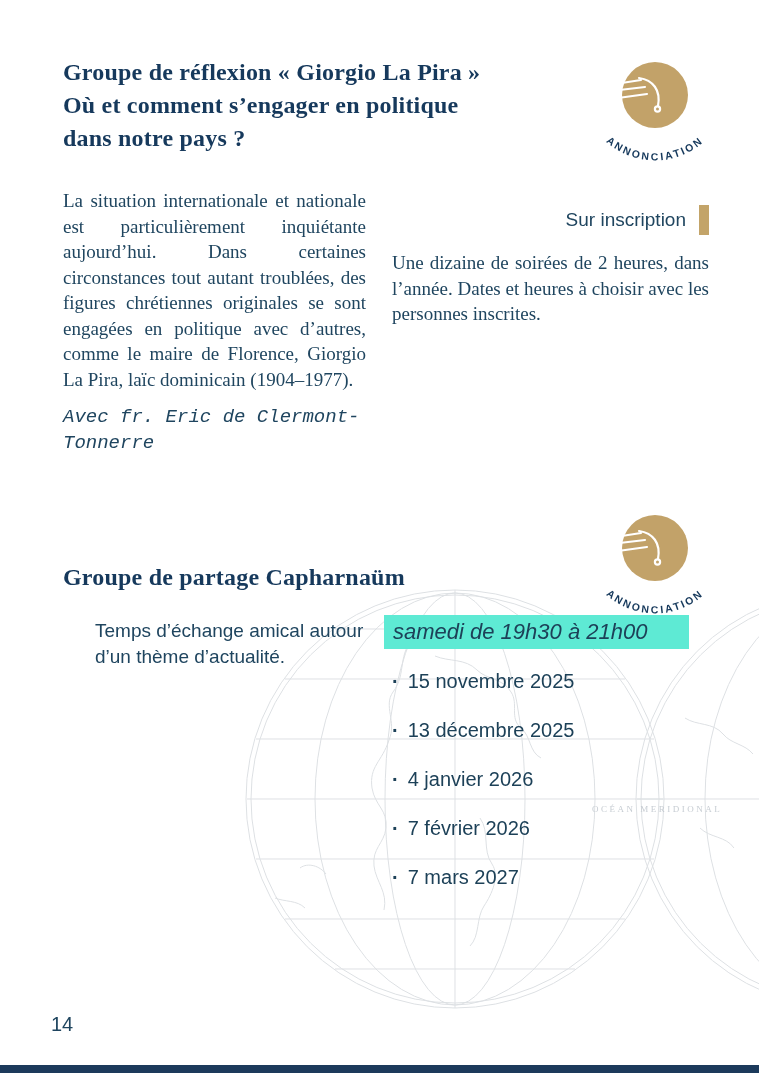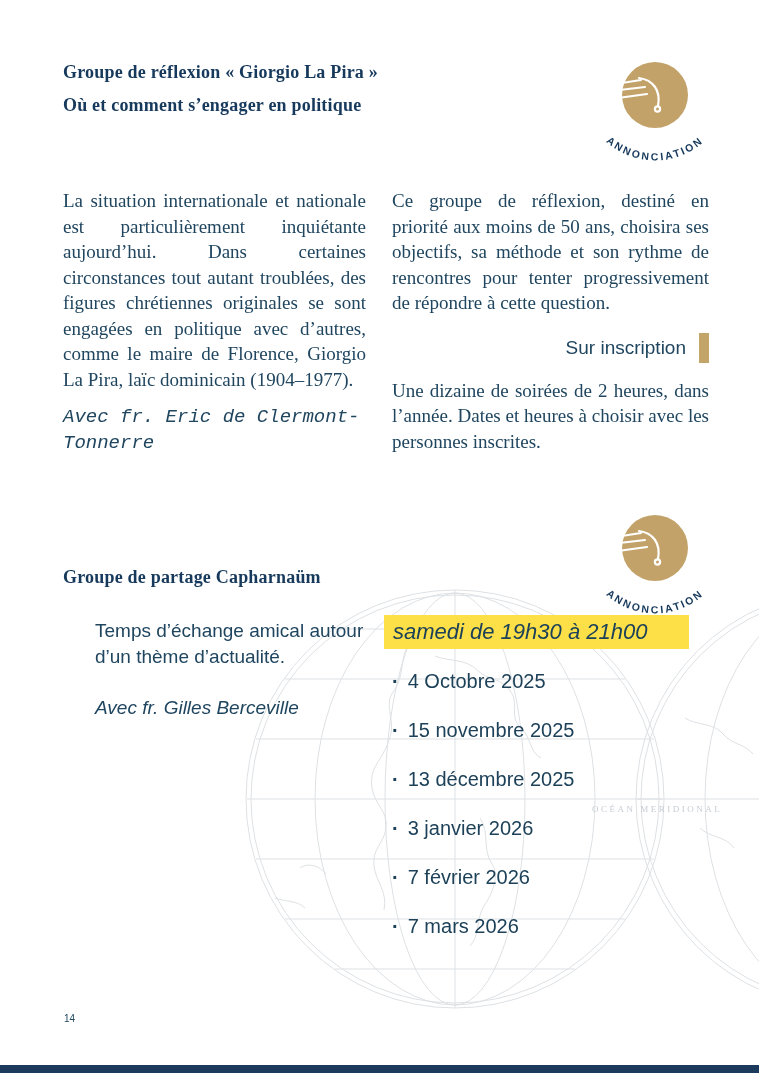--- a/index.html
+++ b/index.html
@@ -11,51 +11,51 @@
   .map-bg{position:absolute;left:180px;top:568px;width:579px;height:462px;pointer-events:none;}
   
   .badge{position:absolute;width:125px;height:122px;}
   .badge-1{left:593px;top:55px;}
   .badge-2{left:593px;top:508px;}
   .badge-arc-text{font-family:"Liberation Sans",sans-serif;font-size:10.5px;font-weight:bold;
     letter-spacing:2.2px;fill:#16395c;}
   
   .h-title{
     position:absolute;left:63px;font-family:"Liberation Serif","DejaVu Serif",serif;
-    font-weight:bold;font-size:18px;line-height:33px;color:#16395c;letter-spacing:.2px;
+    font-weight:bold;font-size:24px;line-height:33px;color:#16395c;letter-spacing:.2px;
   }
   .h-title-1{top:56px;}
   .h-title-2{top:524px;margin-top:37px;}
   
   .col{position:absolute;font-size:19px;line-height:25.5px;color:#1f455f;}
   .col p{margin:0;}
   .col .justify{text-align:justify;hyphens:auto;font-family:Liberation Serif, serif;-webkit-hyphens:auto;}
   .col-left-1{left:63px;top:188px;width:303px;}
   .col-right-1{left:392px;top:188px;width:317px;}
   .col-left-2{left:63px;top:618px;width:300px;margin-left:32px;}
   .col-right-2{left:384px;top:615px;width:330px;}
   .facilitator{font-style:italic;margin-top:13px !important;font-family:Liberation Mono, monospace;}
   .facilitator-2{font-style:italic;margin-top:26px !important;}
   
   .inscription-row{display:flex;justify-content:flex-end;align-items:center;margin-top:17px;}
   .inscription-row span{font-size:19px;color:#1f455f;text-align:center;}
   .gold-bar{width:10px;height:30px;background:#c3a469;margin-left:13px;}
   .schedule-note{margin-top:15px !important;}
   
   .time-highlight{
-    display:inline-block;background:#fde047;color:#1d4158;
+    display:inline-block;background:#5eead4;color:#1d4158;
     font-style:italic;font-size:22px;line-height:24px;padding:5px 11px 5px 9px;
     min-width:305px;box-sizing:border-box;
   }
   
   .dates-list{margin:20px 0 0 8px;padding:0;list-style:none;}
   .dates-list li{font-size:20px;color:#1d4158;margin-bottom:23.5px;}
   .dates-list li::before{content:"·";font-weight:bold;margin-right:9px;}
   
-  .page-number{position:absolute;left:64px;top:1013px;font-size:10px;color:#1f455f;}
+  .page-number{position:absolute;left:51px;top:1013px;font-size:20px;color:#1f455f;}
   .bottom-bar{position:absolute;left:0;bottom:0;width:759px;height:8px;background:#1c3a5b;}
 </style>
 </head>
 <body>
 
 <div class="page">
 
   <svg class="map-bg" viewBox="0 0 579 462" xmlns="http://www.w3.org/2000/svg">
     <g stroke="#d5d9dd" fill="none" stroke-width="1" opacity="0.8">
 
@@ -83,20 +83,21 @@
       <path d="M300,250 c10,14 2,32 12,46 c8,12 0,30 -8,42 c-8,12 -4,30 -14,40"></path>
       <path d="M120,300 c8,-6 20,-2 26,6 M95,330 c10,4 22,2 30,10"></path>
       <path d="M505,150 c12,8 28,4 38,16 c8,10 22,10 30,20 M520,260 c10,10 26,8 34,20"></path>
     </g>
     <text x="412" y="244" font-size="9" letter-spacing="2.5" fill="#bdc4cb" opacity="0.85" font-family="Liberation Serif, serif">OCÉAN MERIDIONAL</text>
   </svg>
 
   <div class="h-title h-title-1">
     <div>Groupe de réflexion « Giorgio La Pira »</div>
     <div>Où et comment s’engager en politique</div>
+    <div>dans notre pays ?</div>
   </div>
 
   <svg class="badge badge-1" viewBox="0 0 125 122" xmlns="http://www.w3.org/2000/svg">
     <circle cx="62" cy="40" r="33" fill="#c2a269"></circle>
     <g stroke="#ffffff" stroke-width="2.2" fill="none" stroke-linecap="round">
       <line x1="22" y1="29" x2="48" y2="25"></line>
       <line x1="18" y1="36" x2="52" y2="32"></line>
       <line x1="25" y1="43" x2="54" y2="39"></line>
       <path d="M46,23 C 60,25 68,35 65,51"></path>
       <circle cx="64.5" cy="54" r="2.6"></circle>
@@ -108,21 +109,20 @@
       <textPath href="#badge-arc-1" startOffset="50%" text-anchor="middle">ANNONCIATION</textPath>
     </text>
   </svg>
 
   <div class="col col-left-1">
     <p class="justify">La situation internationale et nationale est particulièrement inquiétante aujourd’hui. Dans certaines circonstances tout autant troublées, des figures chrétiennes originales se sont engagées en politique avec d’autres, comme le maire de Florence, Giorgio La Pira, laïc dominicain (1904–1977).</p>
     <p class="facilitator">Avec fr. Eric de Clermont-Tonnerre</p>
   </div>
 
   <div class="col col-right-1">
-    <p class="justify">Ce groupe de réflexion, destiné en priorité aux moins de 50 ans, choisira ses objectifs, sa méthode et son rythme de rencontres pour tenter progressivement de répondre à cette question.</p>
     <div class="inscription-row">
       <span>Sur inscription</span>
       <span class="gold-bar"></span>
     </div>
     <p class="justify schedule-note">Une dizaine de soirées de 2 heures, dans l’année. Dates et heures à choisir avec les personnes inscrites.</p>
   </div>
 
   <div class="h-title h-title-2">Groupe de partage Capharnaüm</div>
 
   <svg class="badge badge-2" viewBox="0 0 125 122" xmlns="http://www.w3.org/2000/svg">
@@ -137,31 +137,29 @@
     <defs>
         <path id="badge-arc-2" d="M 10 84 A 74 74 0 0 0 114 84" fill="none"></path>
       </defs>
     <text class="badge-arc-text">
       <textPath href="#badge-arc-2" startOffset="50%" text-anchor="middle">ANNONCIATION</textPath>
     </text>
   </svg>
 
   <div class="col col-left-2">
     <p>Temps d’échange amical autour d’un thème d’actualité.</p>
-    <p class="facilitator-2">Avec fr. Gilles Berceville</p>
   </div>
 
   <div class="col col-right-2">
     <div class="time-highlight">samedi de 19h30 à 21h00</div>
     <ul class="dates-list">
-      <li>4 Octobre 2025</li>
       <li>15 novembre 2025</li>
       <li>13 décembre 2025</li>
-      <li>3 janvier 2026</li>
+      <li>4 janvier 2026</li>
       <li>7 février 2026</li>
-      <li>7 mars 2026</li>
+      <li>7 mars 2027</li>
     </ul>
   </div>
 
   <div class="page-number">14</div>
   <div class="bottom-bar"></div>
 
 </div>
 
 </body></html>

